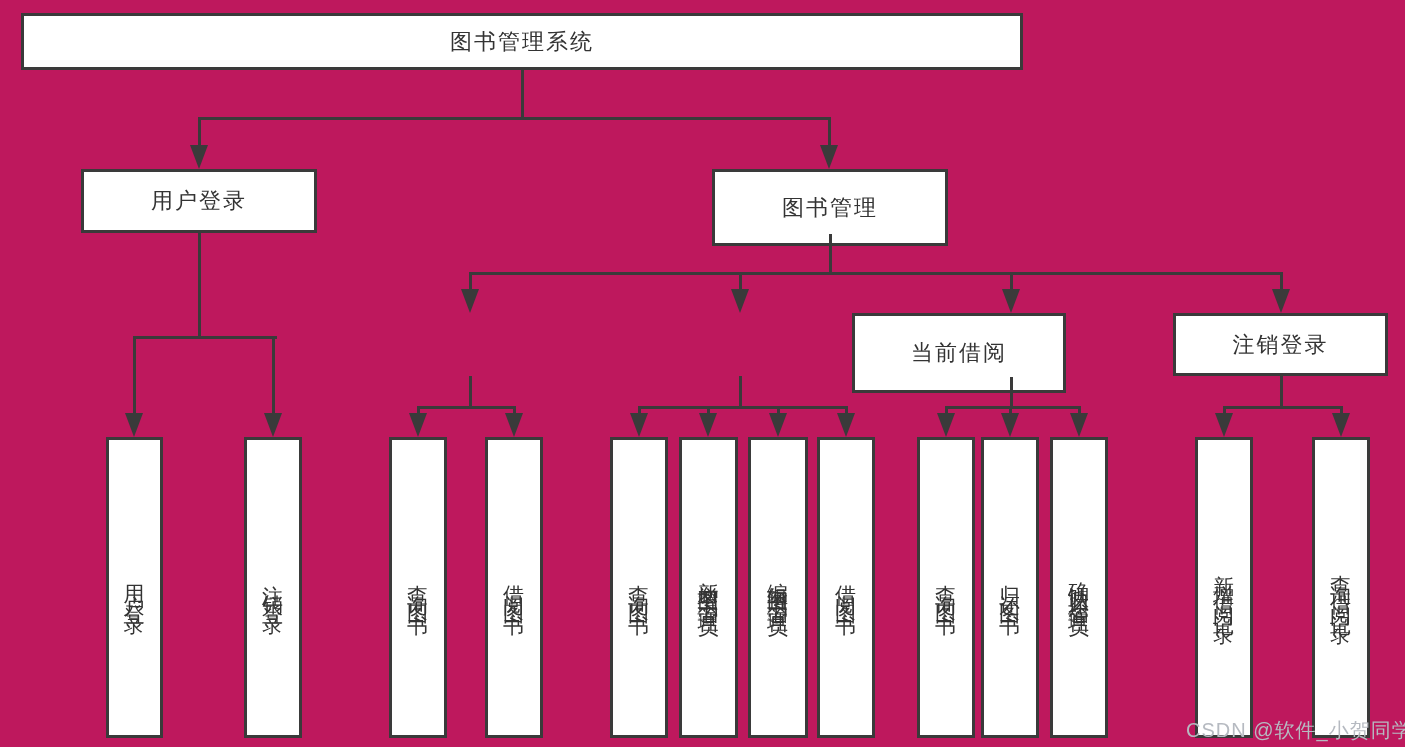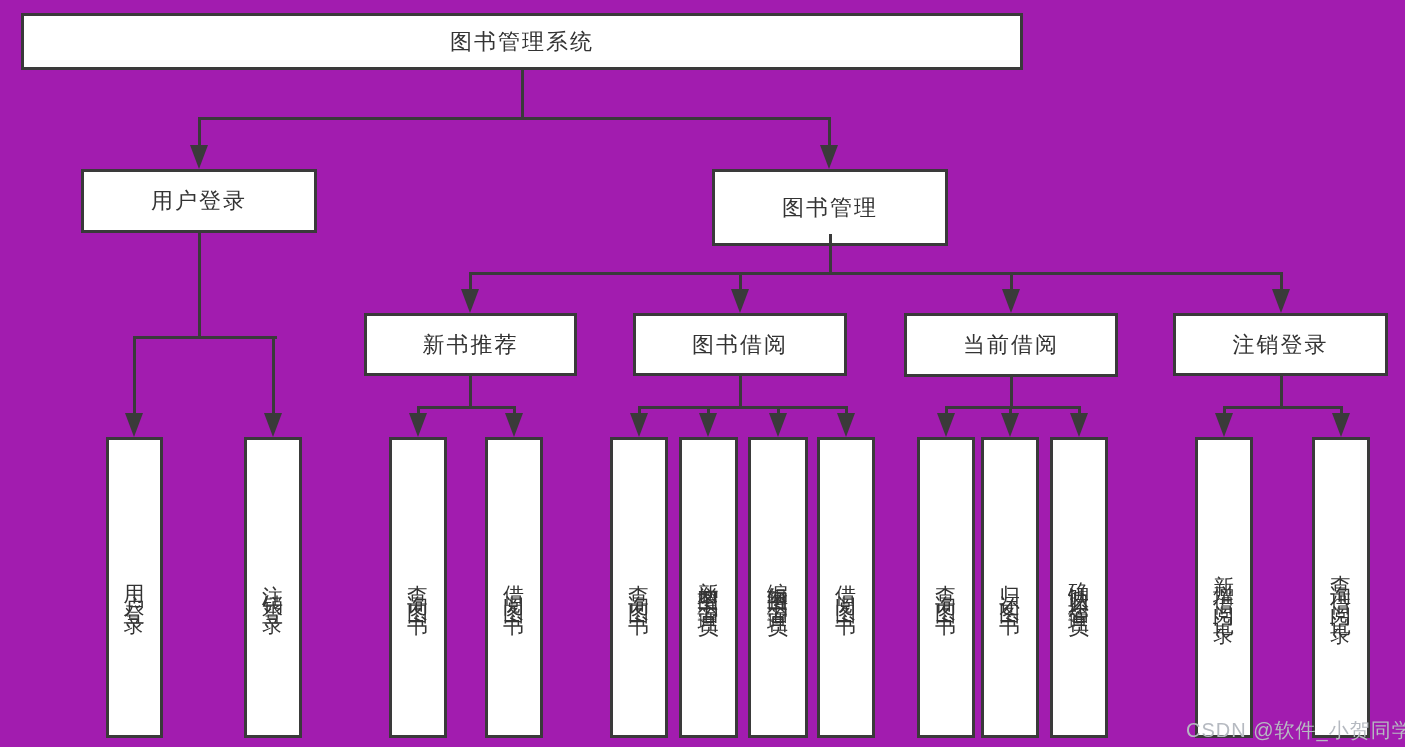--- a/index.html
+++ b/index.html
@@ -1,17 +1,17 @@
 <!DOCTYPE html>
 <html><head>
 <meta charset="utf-8">
 <style>
   html,body{margin:0;padding:0;background:#ffffff;}
   .canvas{
-    position:relative;width:1405px;height:747px;background:#a21caf;overflow:hidden;
+    position:relative;width:1405px;height:747px;background:#be185d;overflow:hidden;
     font-family:"Liberation Sans","DejaVu Sans",sans-serif;color:#333333;
   }
   .box{
     position:absolute;box-sizing:border-box;border:3px solid #3a3a3a;background:#ffffff;
     display:flex;align-items:center;justify-content:center;
   }
   .htext{font-size:22px;letter-spacing:2px;color:#333333;white-space:nowrap;}
   .vtext{
     writing-mode:vertical-rl;text-orientation:mixed;
     font-size:21px;letter-spacing:10px;line-height:1;color:#333333;white-space:nowrap;
@@ -61,27 +61,21 @@
   <div class="line" style="left:468.5px;top:271.5px;width:814px;height:3px;"></div>
   <div class="line" style="left:468.5px;top:273px;width:3px;height:20px;"></div>
   <div class="arrowhead" style="left:461px;top:289px;"></div>
   <div class="line" style="left:738.5px;top:273px;width:3px;height:20px;"></div>
   <div class="arrowhead" style="left:731px;top:289px;"></div>
   <div class="line" style="left:1009.5px;top:273px;width:3px;height:20px;"></div>
   <div class="arrowhead" style="left:1002px;top:289px;"></div>
   <div class="line" style="left:1279.5px;top:273px;width:3px;height:20px;"></div>
   <div class="arrowhead" style="left:1272px;top:289px;"></div>
 
-  <div class="box" style="left:364px;top:313px;width:213px;height:63px;">
-    <span class="htext">新书推荐</span>
-  </div>
-  <div class="box" style="left:633px;top:313px;width:214px;height:63px;">
-    <span class="htext">图书借阅</span>
-  </div>
-  <div class="box" style="left:904px;top:313px;width:214px;height:64px;">
+  <div class="box" style="left:852px;top:313px;width:214px;height:80px;">
     <span class="htext">当前借阅</span>
   </div>
   <div class="box" style="left:1173px;top:313px;width:215px;height:63px;">
     <span class="htext">注销登录</span>
   </div>
 
   <div class="line" style="left:468.5px;top:376px;width:3px;height:32px;"></div>
   <div class="line" style="left:416.5px;top:405.5px;width:99px;height:3px;"></div>
   <div class="line" style="left:416.5px;top:407px;width:3px;height:18px;"></div>
   <div class="arrowhead" style="left:409px;top:413px;"></div>

